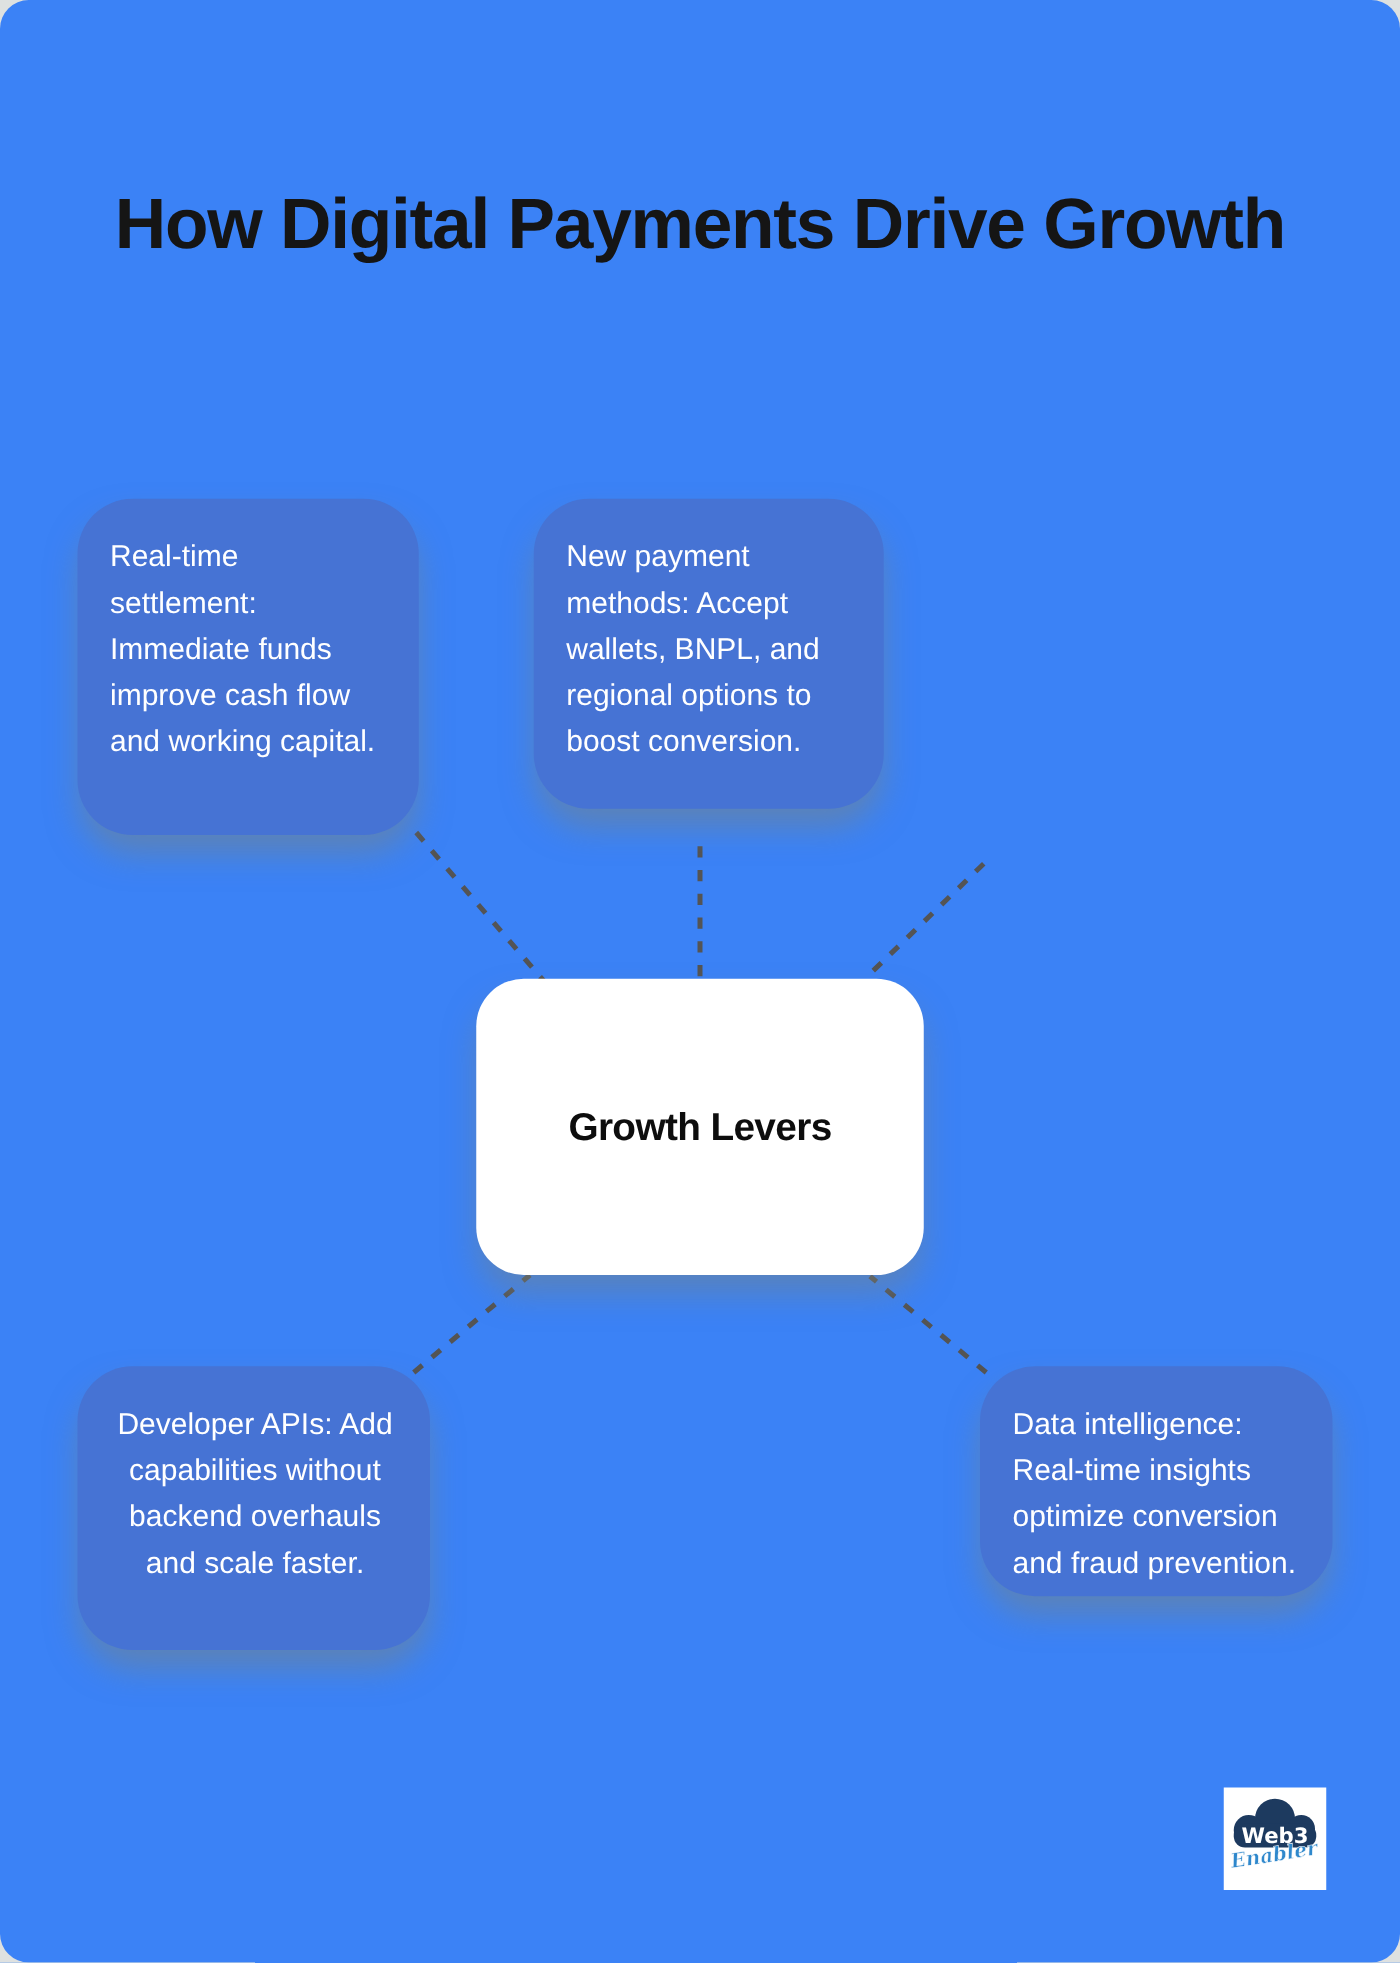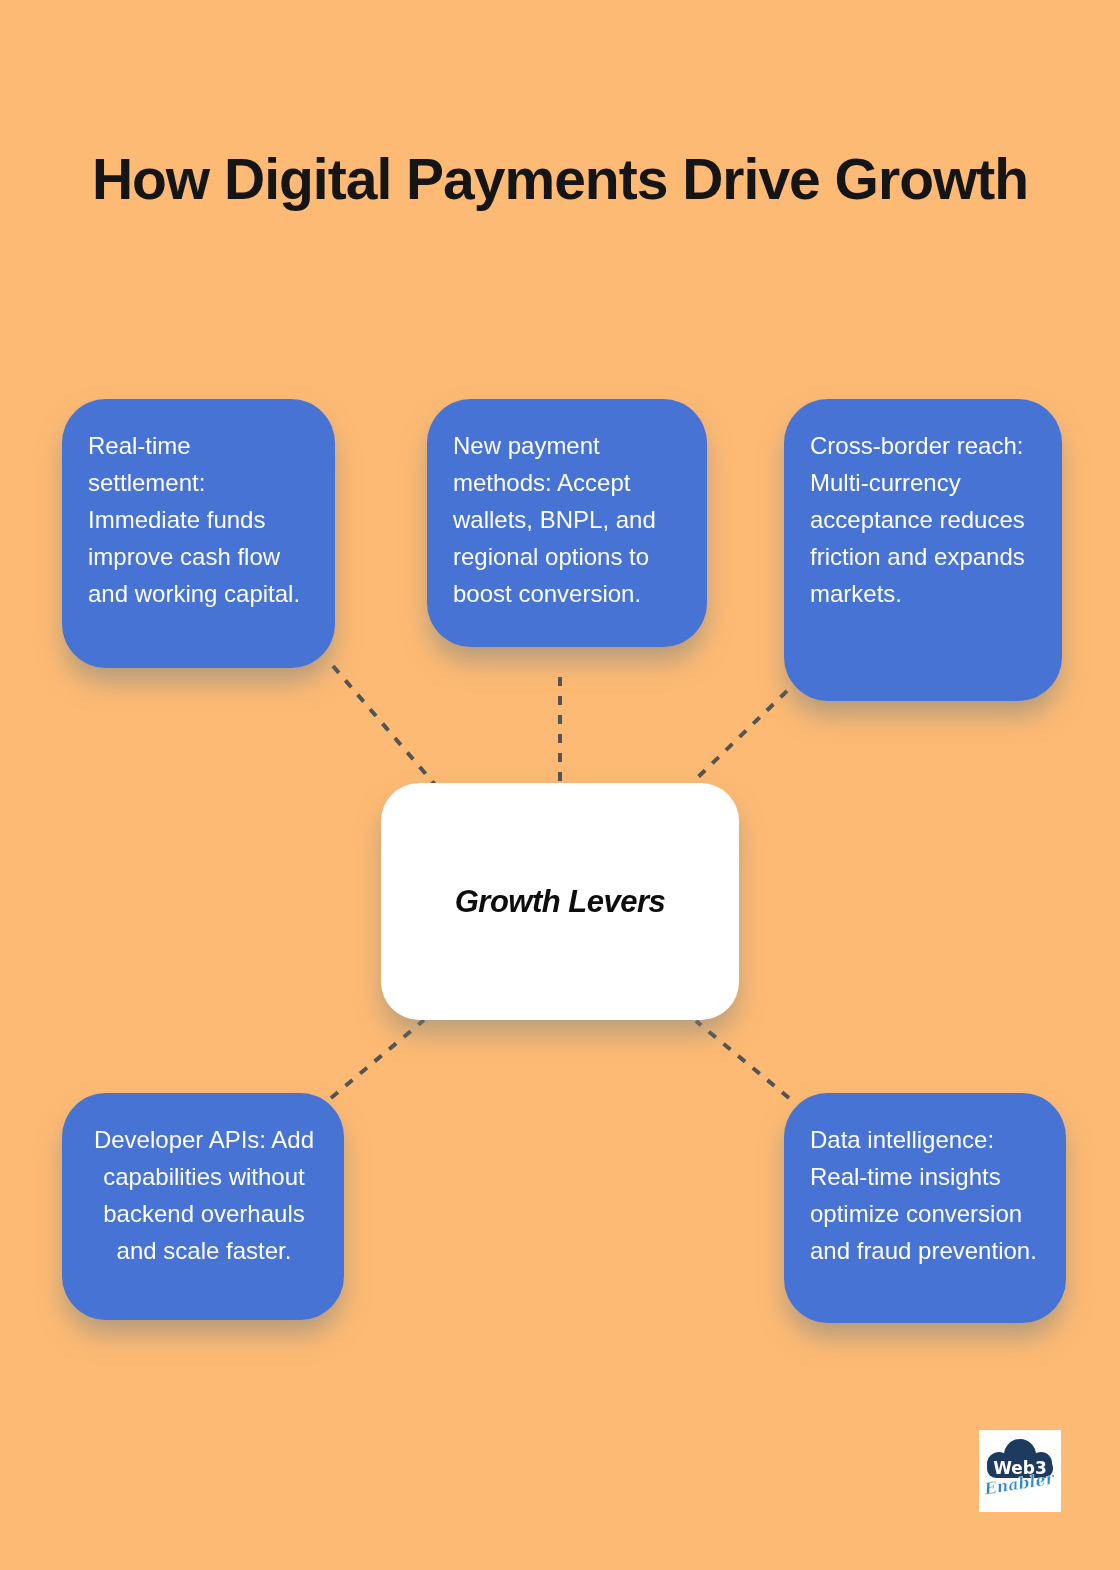--- a/index.html
+++ b/index.html
@@ -5,22 +5,23 @@
   html, body {
     margin: 0;
     padding: 0;
     background: #dee1e0;
     font-family: "Liberation Sans", sans-serif;
   }
   .canvas {
     position: relative;
     width: 1120px;
     height: 1570px;
-    background: #fdba74;
+    background: #3b82f6;
     overflow: hidden;
+    border-radius: 23px;
   }
   .page-title {
     position: absolute;
     top: 104px;
     left: 60px;
     width: 1000px;
     text-align: center;
     font-size: 57px;
     line-height: 1.33;
     font-weight: 700;
@@ -44,35 +45,34 @@
     color: #ffffff;
     font-size: 24px;
     line-height: 37px;
     box-shadow: 0 16px 26px -2px rgba(120,132,132,0.55);
     z-index: 2;
   }
   .node-1 { left: 62px;  top: 399px;  width: 273px; height: 269px; }
   .node-2 { left: 427px; top: 399px;  width: 280px; height: 248px; }
   .node-3 { left: 784px; top: 399px;  width: 278px; height: 302px; }
   .node-4 { left: 62px;  top: 1093px; width: 282px; height: 227px; text-align: center; }
-  .node-5 { left: 784px; top: 1093px; width: 282px; height: 230px; }
+  .node-5 { left: 784px; top: 1093px; width: 282px; height: 184px; }
   .center-node {
     position: absolute;
     left: 381px;
     top: 783px;
     width: 358px;
     height: 237px;
     background: #ffffff;
     border-radius: 38px;
     box-shadow: 0 16px 26px -2px rgba(120,132,132,0.5);
     display: flex;
     align-items: center;
     justify-content: center;
     z-index: 2;
-    font-style: italic;
   }
   .center-label {
     font-size: 31px;
     font-weight: 700;
     letter-spacing: -0.5px;
     color: #0d0d0d;
   }
   .logo {
     position: absolute;
     left: 979px;
@@ -101,23 +101,20 @@
   </svg>
 
   <div class="node node-1">
     <span>Real-time settlement: Immediate funds improve cash flow and working capital.</span>
   </div>
 
   <div class="node node-2">
     <span>New payment methods: Accept wallets, BNPL, and regional options to boost conversion.</span>
   </div>
 
-  <div class="node node-3">
-    <span>Cross-border reach: Multi-currency acceptance reduces friction and expands markets.</span>
-  </div>
 
   <div class="node node-4">
     <span>Developer APIs: Add capabilities without backend overhauls and scale faster.</span>
   </div>
 
   <div class="node node-5">
     <span>Data intelligence: Real-time insights optimize conversion and fraud prevention.</span>
   </div>
 
   <div class="center-node">

